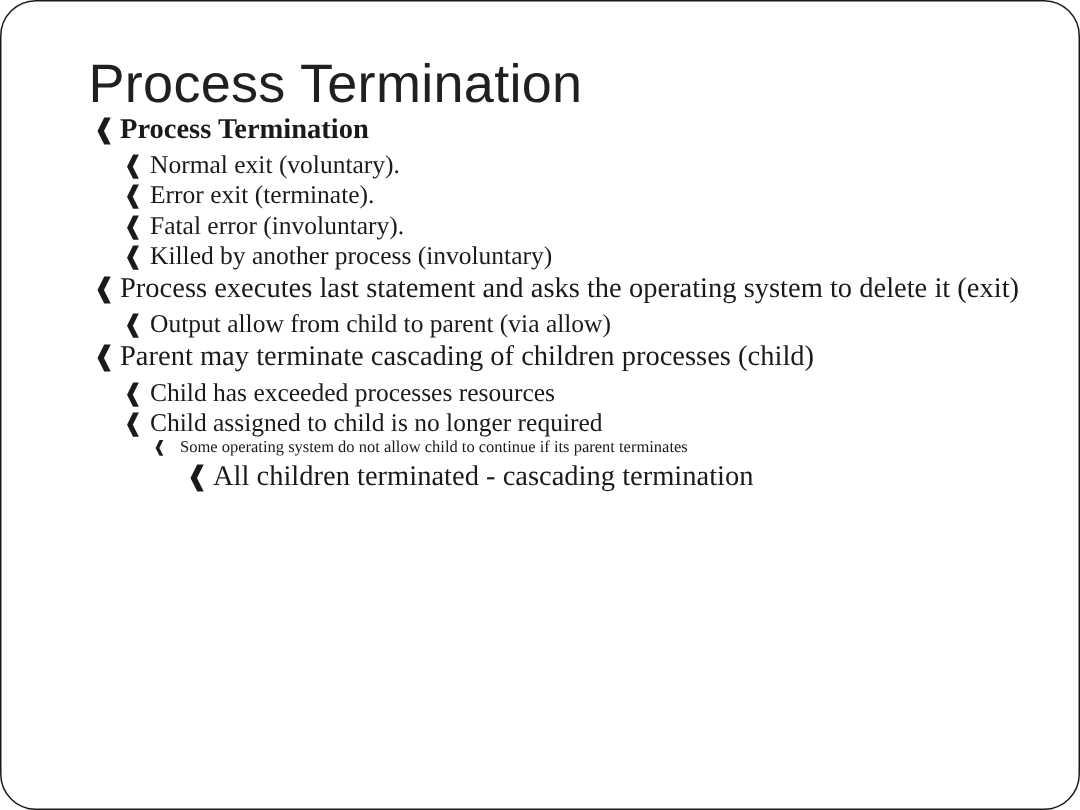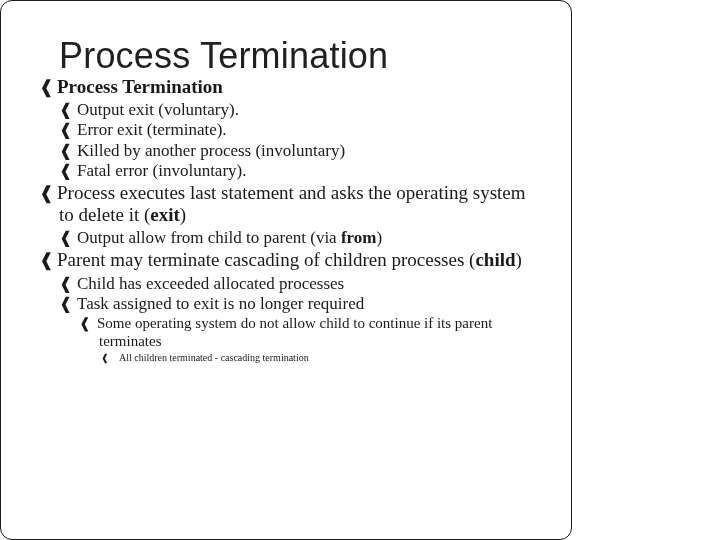--- a/index.html
+++ b/index.html
@@ -7,128 +7,129 @@
     padding: 0;
     width: 720px;
     height: 540px;
     background: #ffffff;
     font-family: "Times New Roman", Times, serif;
     color: #1a1a1a;
     overflow: hidden;
   }
   .slide {
     box-sizing: border-box;
-    width: 572px;
+    width: 720px;
     height: 540px;
     border: 1.5px solid #1a1a1a;
-    border-radius: 12px;
+    border-radius: 24px;
     padding: 28px 36px 36px 36px;
     position: relative;
   }
   .title {
     font-family: Arial, Helvetica, sans-serif;
     font-size: 36px;
     font-weight: 400;
     color: #202020;
     margin: 6px 0 0 22px;
     letter-spacing: 0.2px;
   }
   .body {
     margin-top: -2px;
     font-size: 19px;
     line-height: 1.18;
+    margin-left: 23px;
   }
   .ul1, .ul2, .ul3, .ul4 {
     list-style: none;
     margin: 0;
     padding: 0;
   }
   .ul1 > li {
     padding-left: 22px;
     text-indent: -20px;
     margin-top: 1px;
   }
   .ul2 > li {
     padding-left: 42px;
     text-indent: -20px;
     font-size: 17px;
     margin-top: 0px;
   }
   .ul3 > li {
     padding-left: 62px;
     text-indent: -20px;
-    font-size: 15px;
+    font-size: 11px;
     line-height: 1.22;
     margin-top: 0px;
   }
   .ul4 > li {
     padding-left: 84px;
     text-indent: -20px;
-    font-size: 10px;
+    font-size: 19px;
     line-height: 1.22;
     margin-top: 1px;
   }
   .bullet {
     font-family: Arial, Helvetica, sans-serif;
     font-weight: 400;
     display: inline-block;
     width: 18px;
     text-indent: 0;
     text-align: left;
     font-size: 0.95em;
     vertical-align: baseline;
   }
   .sec-head {
     font-weight: bold;
   }
   .mono {
-    font-weight: bold;
+    font-weight: normal;
   }
   .sub2-first {
     margin-top: 2px !important;
   }
 </style>
 </head>
 <body>
 
 <div class="slide">
 
   <div class="title">Process Termination</div>
 
   <div class="body">
 
     <ul class="ul1">
       <li>
         <span class="bullet">❰</span><span class="sec-head">Process Termination</span>
       </li>
     </ul>
     <ul class="ul2">
-      <li class="sub2-first"><span class="bullet">❰</span><span>Output exit (voluntary).</span></li>
+      <li class="sub2-first"><span class="bullet">❰</span><span>Normal exit (voluntary).</span></li>
       <li><span class="bullet">❰</span><span>Error exit (terminate).</span></li>
+      <li><span class="bullet">❰</span><span>Fatal error (involuntary).</span></li>
       <li><span class="bullet">❰</span><span>Killed by another process (involuntary)</span></li>
-      <li><span class="bullet">❰</span><span>Fatal error (involuntary).</span></li>
     </ul>
 
     <ul class="ul1">
       <li>
         <span class="bullet">❰</span><span>Process executes last statement and asks the operating system to delete it (</span><span class="mono">exit</span><span>)</span>
       </li>
     </ul>
     <ul class="ul2">
-      <li class="sub2-first"><span class="bullet">❰</span><span>Output allow from child to parent (via </span><span class="mono">from</span><span>)</span></li>
+      <li class="sub2-first"><span class="bullet">❰</span><span>Output allow from child to parent (via </span><span class="mono">allow</span><span>)</span></li>
     </ul>
 
     <ul class="ul1">
       <li>
         <span class="bullet">❰</span><span>Parent may terminate cascading of children processes (</span><span class="mono">child</span><span>)</span>
       </li>
     </ul>
     <ul class="ul2">
-      <li class="sub2-first"><span class="bullet">❰</span><span>Child has exceeded allocated processes</span></li>
-      <li><span class="bullet">❰</span><span>Task assigned to exit is no longer required</span></li>
+      <li class="sub2-first"><span class="bullet">❰</span><span>Child has exceeded processes resources</span></li>
+      <li><span class="bullet">❰</span><span>Child assigned to child is no longer required</span></li>
     </ul>
     <ul class="ul3">
       <li><span class="bullet">❰</span><span>Some operating system do not allow child to continue if its parent terminates</span></li>
     </ul>
     <ul class="ul4">
       <li><span class="bullet">❰</span><span>All children terminated - cascading termination</span></li>
     </ul>
 
   </div>
 </div>

